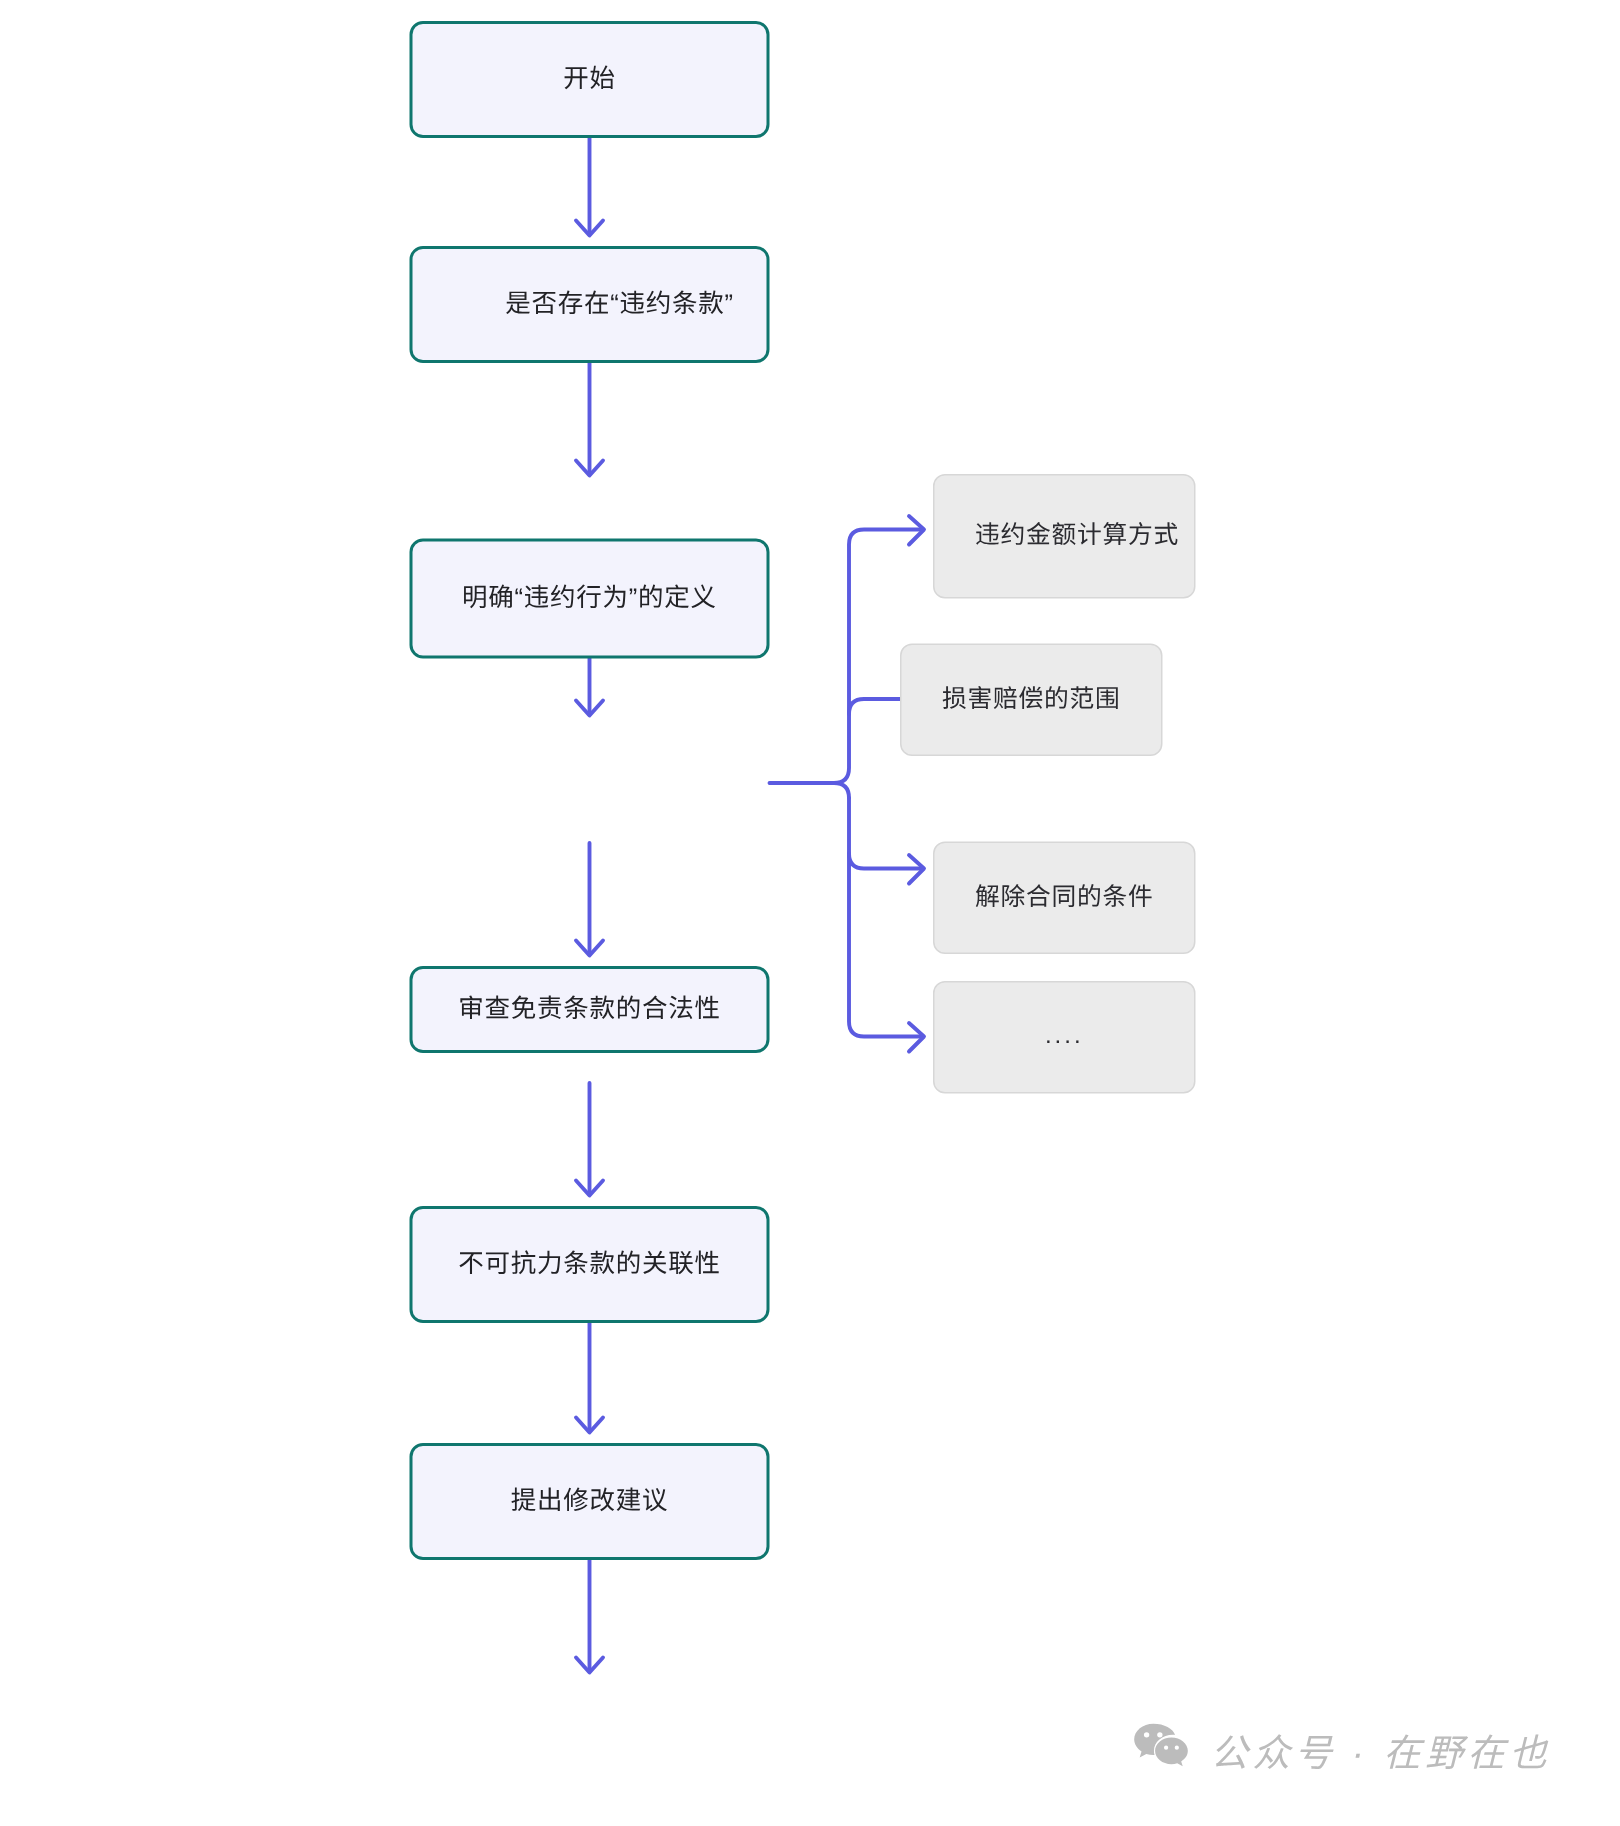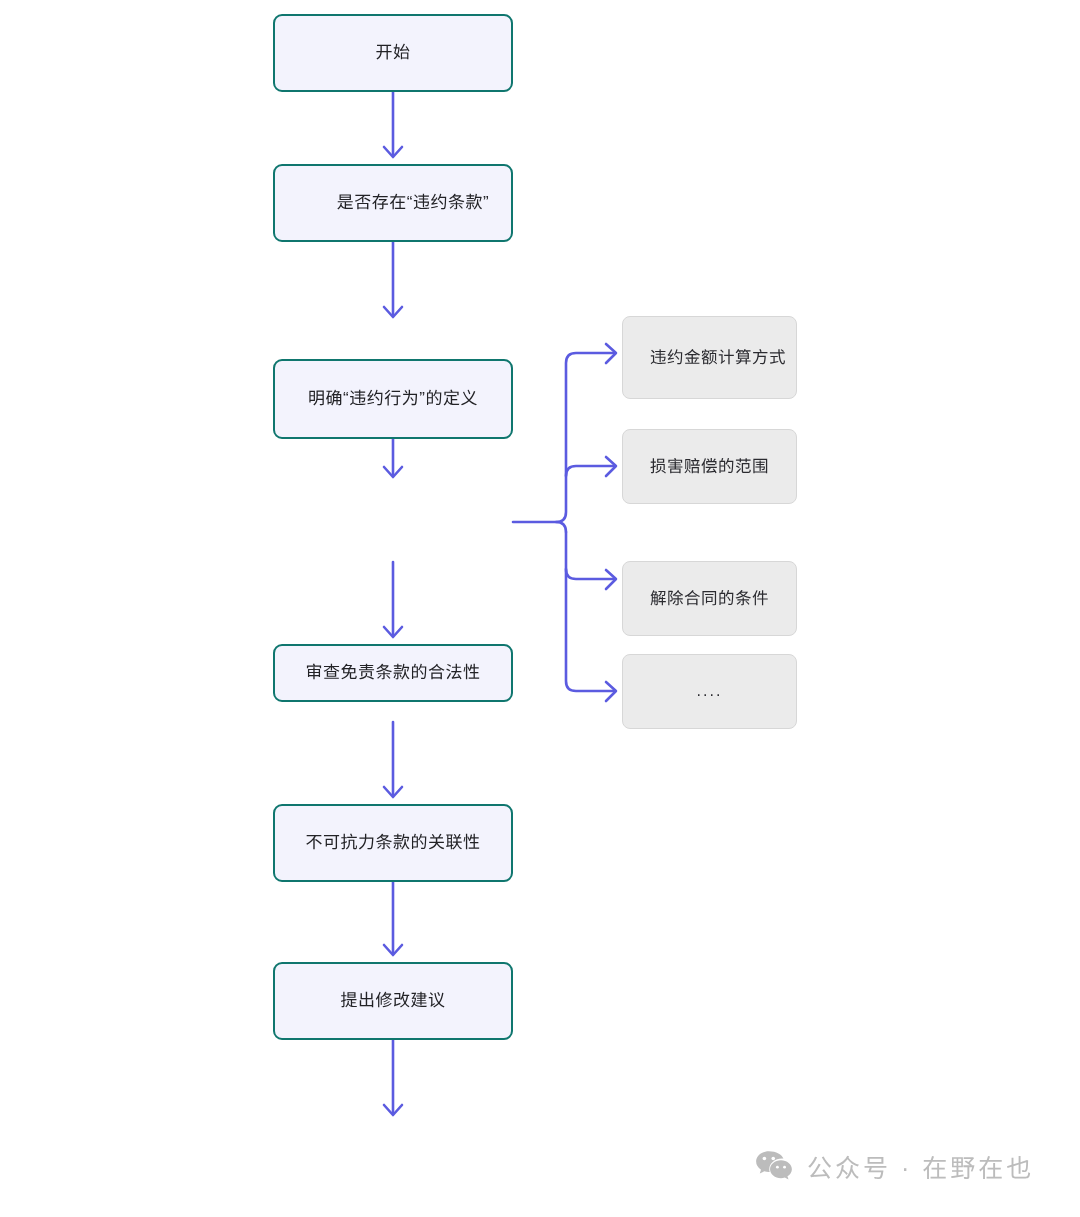--- a/index.html
+++ b/index.html
@@ -58,24 +58,25 @@
     white-space: nowrap;
   }
   .dots-label {
     letter-spacing: 2px;
     font-size: 16px;
     color: #2b2b30;
   }
   #watermark {
     position: absolute;
     display: flex;
-    align-items: center;
+    align-items: flex-start;
     gap: 14px;
     color: #bcbcbc;
     user-select: none;
+    font-style: italic;
   }
   #watermark .wm-text {
     font-size: 25px;
     letter-spacing: 3px;
     white-space: nowrap;
     color: #bcbcbc;
   }
   #watermark .wm-icon {
     display: block;
     width: 38px;
@@ -171,21 +172,21 @@
 
   <div class="node node-primary" style="left:273px; top:962px; width:240px; height:78px;">
     <span class="node-label">提出修改建议</span>
   </div>
 
 
   <div class="node node-secondary" style="left:622px; top:316px; width:175px; height:83px;justify-content:flex-end;">
     <span class="node-label">违约金额计算方式</span>
   </div>
 
-  <div class="node node-secondary" style="left:622px; top:429px; width:175px; height:75px;">
+  <div class="node node-secondary" style="left:600px; top:429px; width:175px; height:75px;">
     <span class="node-label">损害赔偿的范围</span>
   </div>
 
   <div class="node node-secondary" style="left:622px; top:561px; width:175px; height:75px;">
     <span class="node-label">解除合同的条件</span>
   </div>
 
   <div class="node node-secondary" style="left:622px; top:654px; width:175px; height:75px;">
     <span class="node-label dots-label">....</span>
   </div>

